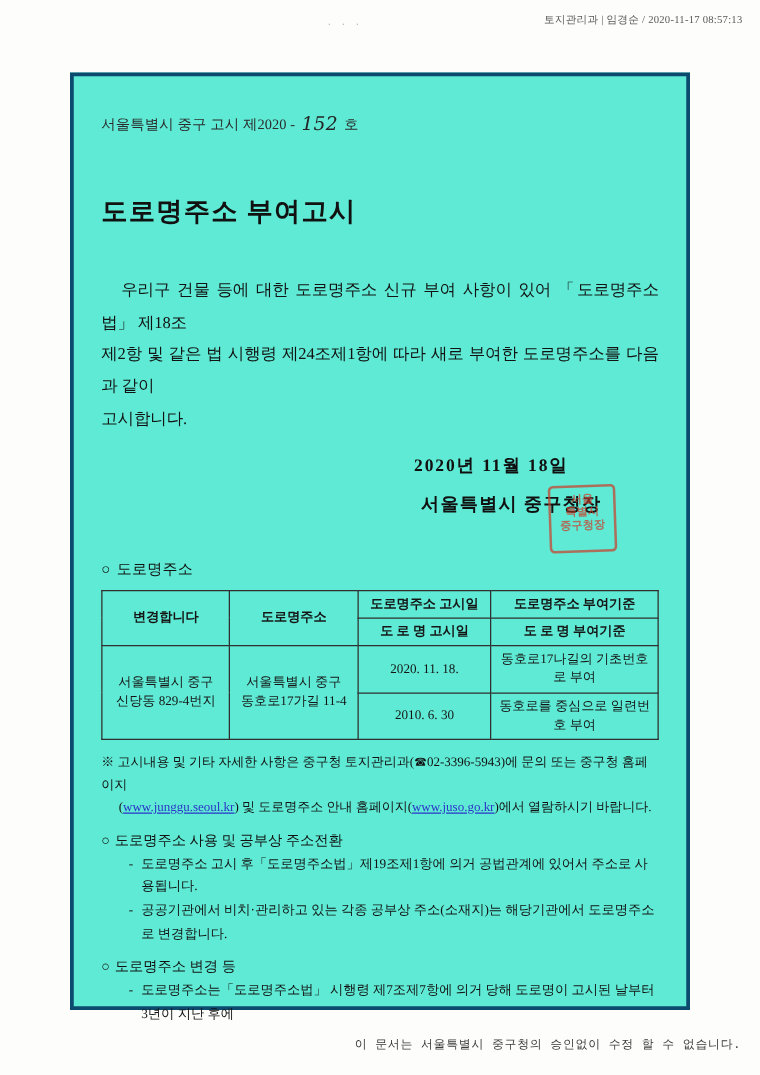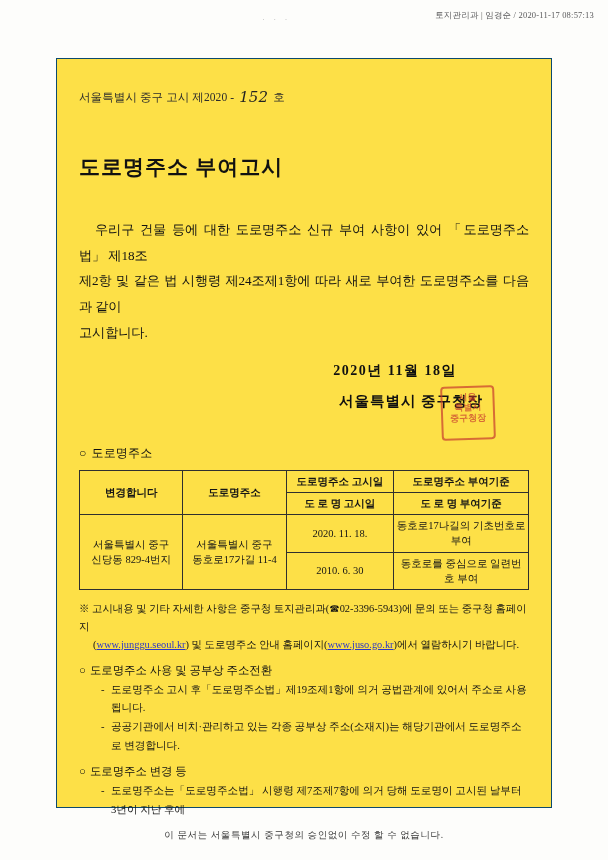--- a/index.html
+++ b/index.html
@@ -45,22 +45,22 @@
     overflow: hidden;
   }
 
   
   .doc-frame {
     position: absolute;
     left: 56px;
     top: 58px;
     width: 496px;
     height: 750px;
-    border: 1px solid #0c4a6e;
-    background: #fde047;
+    border: 3px solid #0c4a6e;
+    background: #5eead4;
     box-sizing: border-box;
   }
 
   .doc-inner {
     position: absolute;
     left: 0;
     top: 0;
     right: 0;
     bottom: 0;
     padding: 22px 22px 0 22px;
@@ -203,27 +203,27 @@
     position: absolute;
     left: 0;
     top: 0;
   }
   .sub-line { display: block; padding-left: 0; }
 
   
   .doc-footer {
     position: absolute;
     left: 0;
-    right: 0;
+    right: 15px;
     bottom: 18px;
-    text-align: center;
+    text-align: right;
     font-size: 9.5px;
     color: #3a3a3a;
     letter-spacing: 0.6px;
-    font-family: Liberation Serif, serif;
+    font-family: Liberation Mono, monospace;
   }
 </style>
 </head>
 <body>
 
 <div class="page">
 
   <div class="scan-header">토지관리과 | 임경순 / 2020-11-17 08:57:13</div>
   <div class="scan-dots">· ·  ·</div>
 

